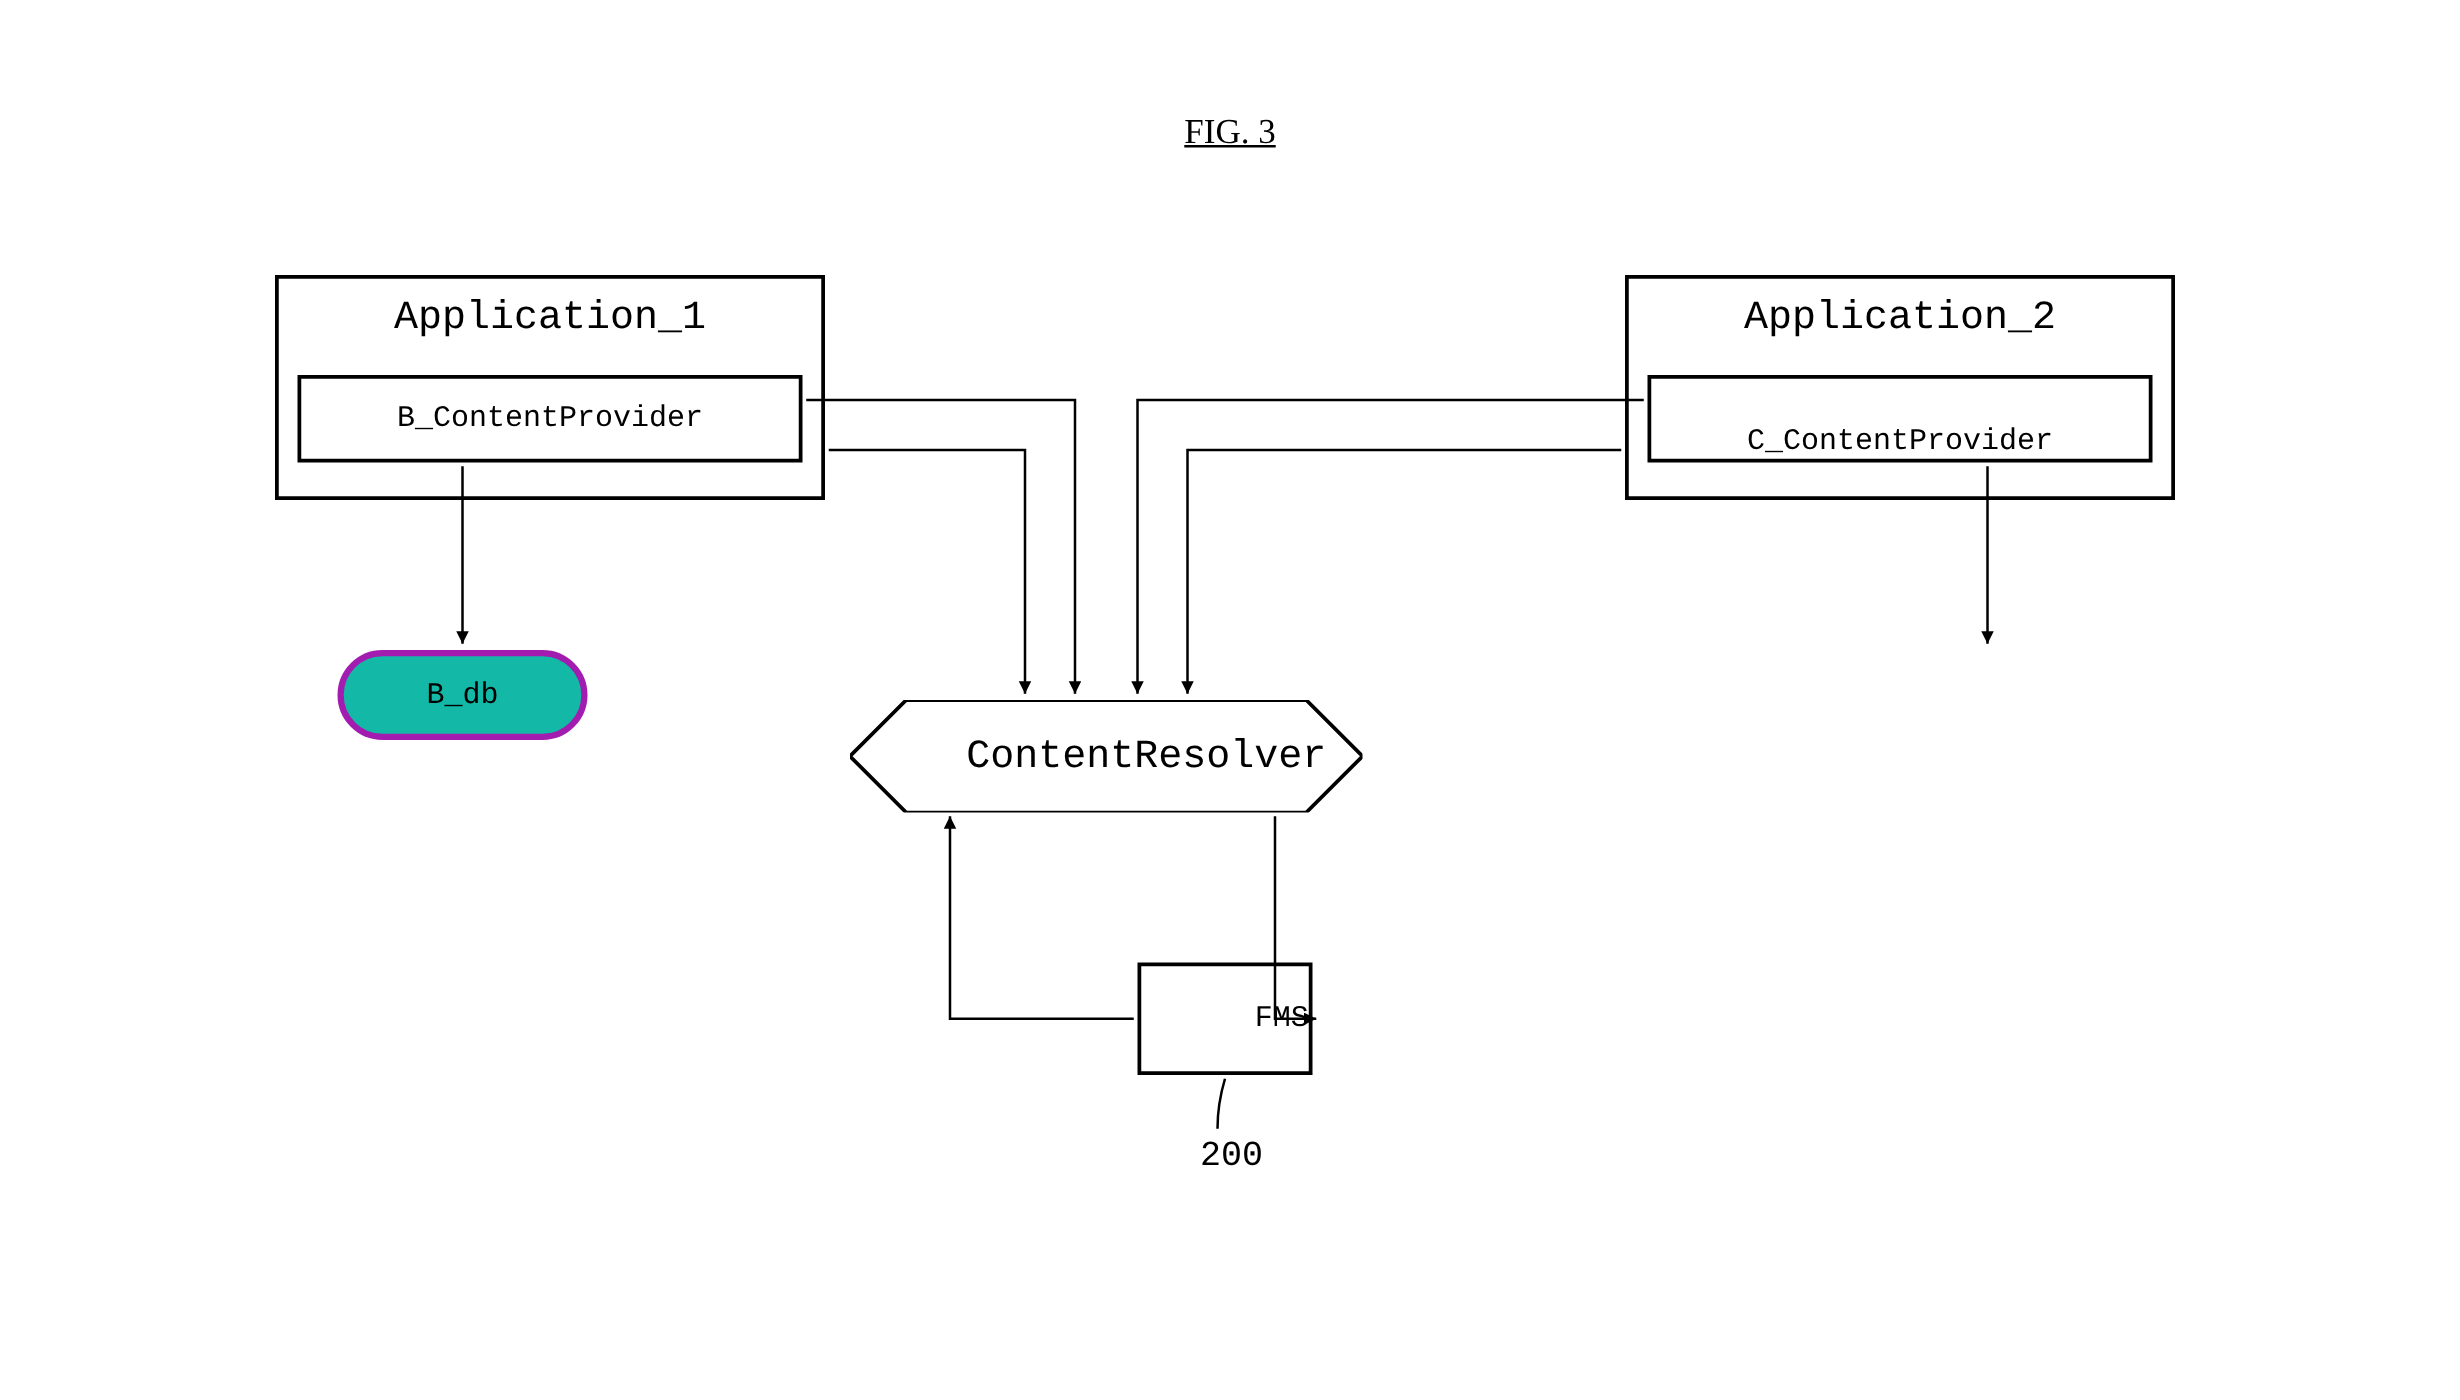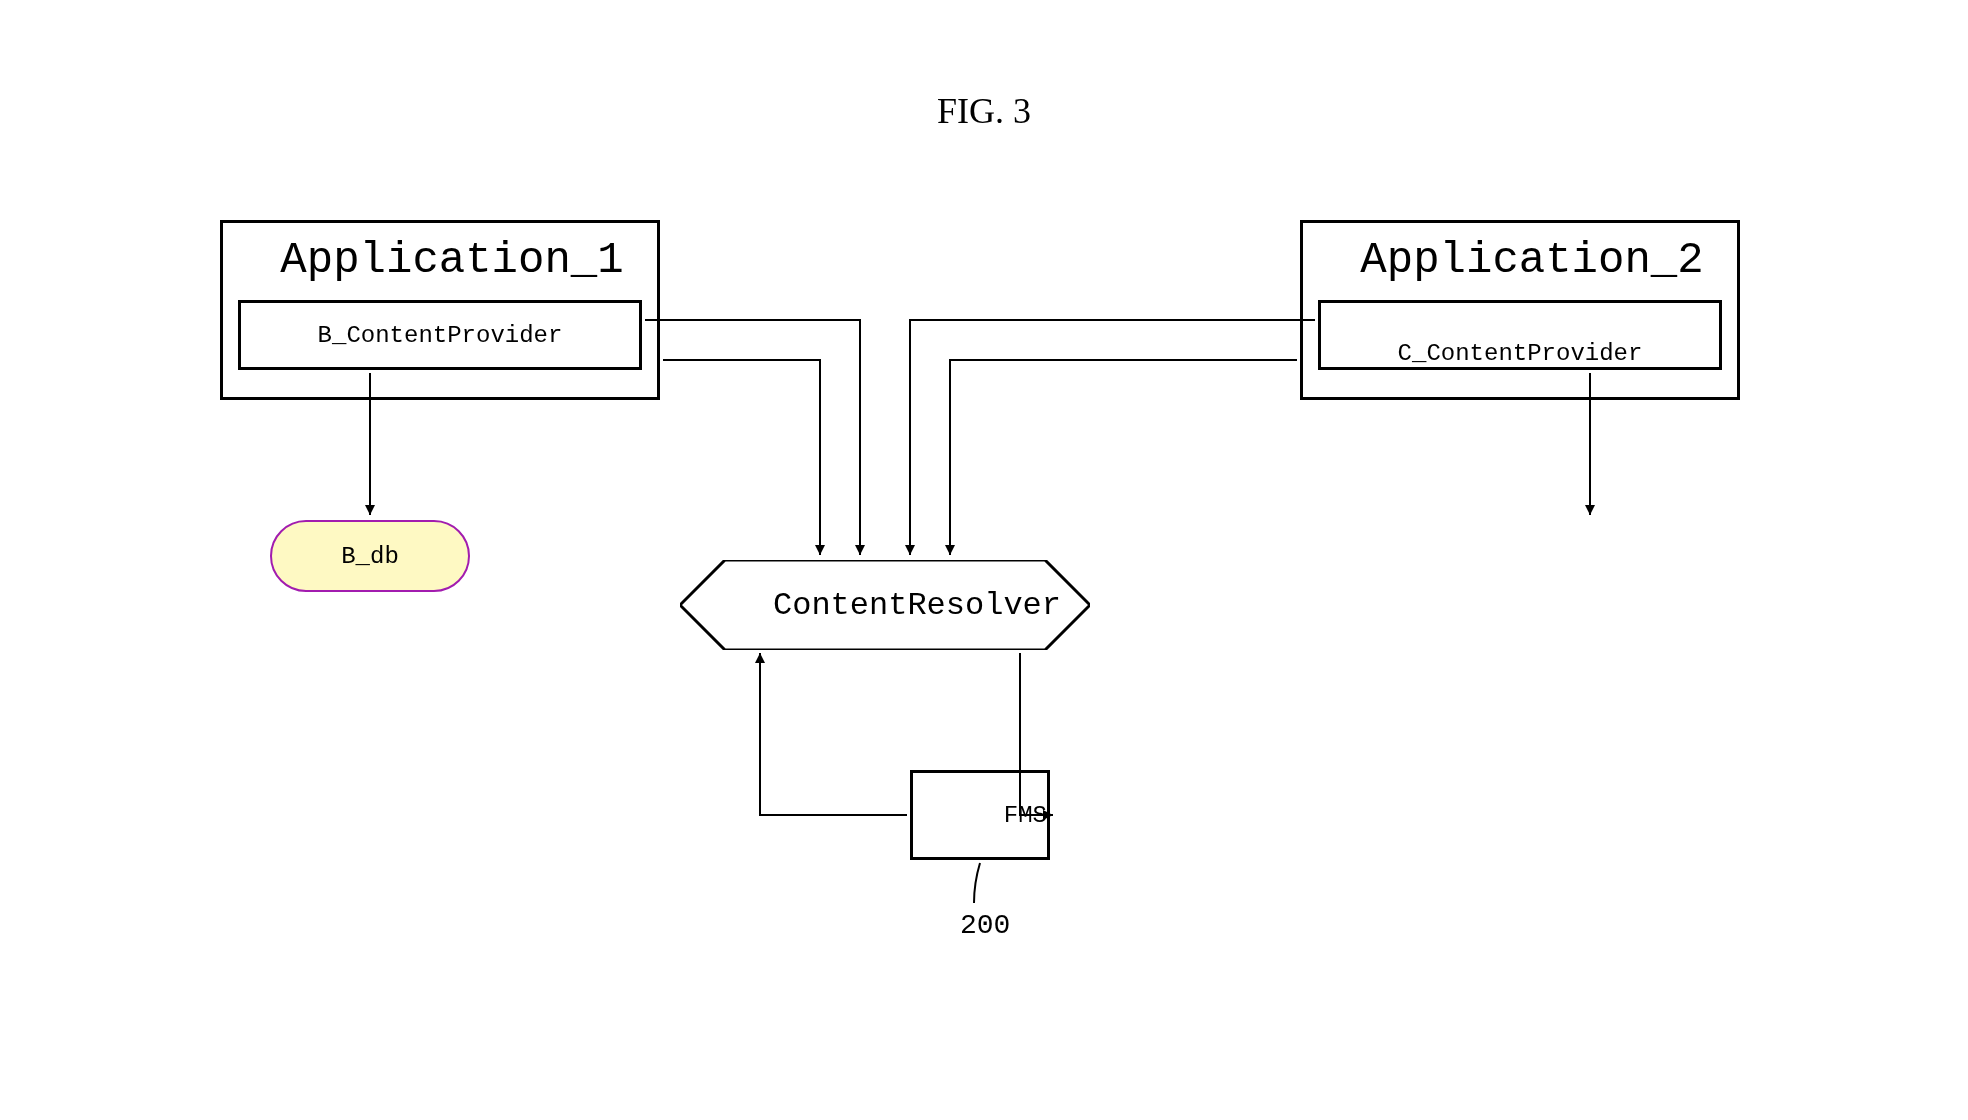--- a/index.html
+++ b/index.html
@@ -13,22 +13,23 @@
   .stage {
     position: relative;
     width: 1968px;
     height: 1120px;
   }
   .figtitle {
     position: absolute;
     left: 50%;
     transform: translateX(-50%);
     top: 90px;
-    font-size: 36px;
+    font-size: 28px;
     font-family: "Times New Roman", serif;
+    text-decoration: underline;
   }
   .box {
     position: absolute;
     border: 3px solid #000;
     background: #fff;
     box-sizing: border-box;
   }
   .label {
     font-size: 24px;
     white-space: nowrap;
@@ -39,33 +40,32 @@
     justify-content: center;
   }
   
   .app1 { left: 220px;  top: 220px; width: 440px; height: 180px; }
   .app2 { left: 1300px; top: 220px; width: 440px; height: 180px; }
   .apptitle {
     position: absolute;
     left: 50%;
     transform: translateX(-50%);
     top: 12px;
-    font-size: 44px;
-    margin-left: 12px;
+    font-size: 32px;
   }
   
   .cp1 { left: 238px;  top: 300px; width: 404px; height: 70px; }
   .cp2 { left: 1318px; top: 300px; width: 404px; height: 70px; align-items: flex-end; }
   
   .pill {
     position: absolute;
-    border: 2px solid #a21caf;
+    border: 5px solid #a21caf;
     border-radius: 36px;
     box-sizing: border-box;
-    background: #fef9c3;
+    background: #14b8a6;
   }
   .db1 { left: 270px;  top: 520px; width: 200px; height: 72px; }
   .db2 { left: 1490px; top: 520px; width: 200px; height: 72px; }
   
   .hexwrap {
     position: absolute;
     left: 680px;
     top: 560px;
     width: 410px;
     height: 90px;

